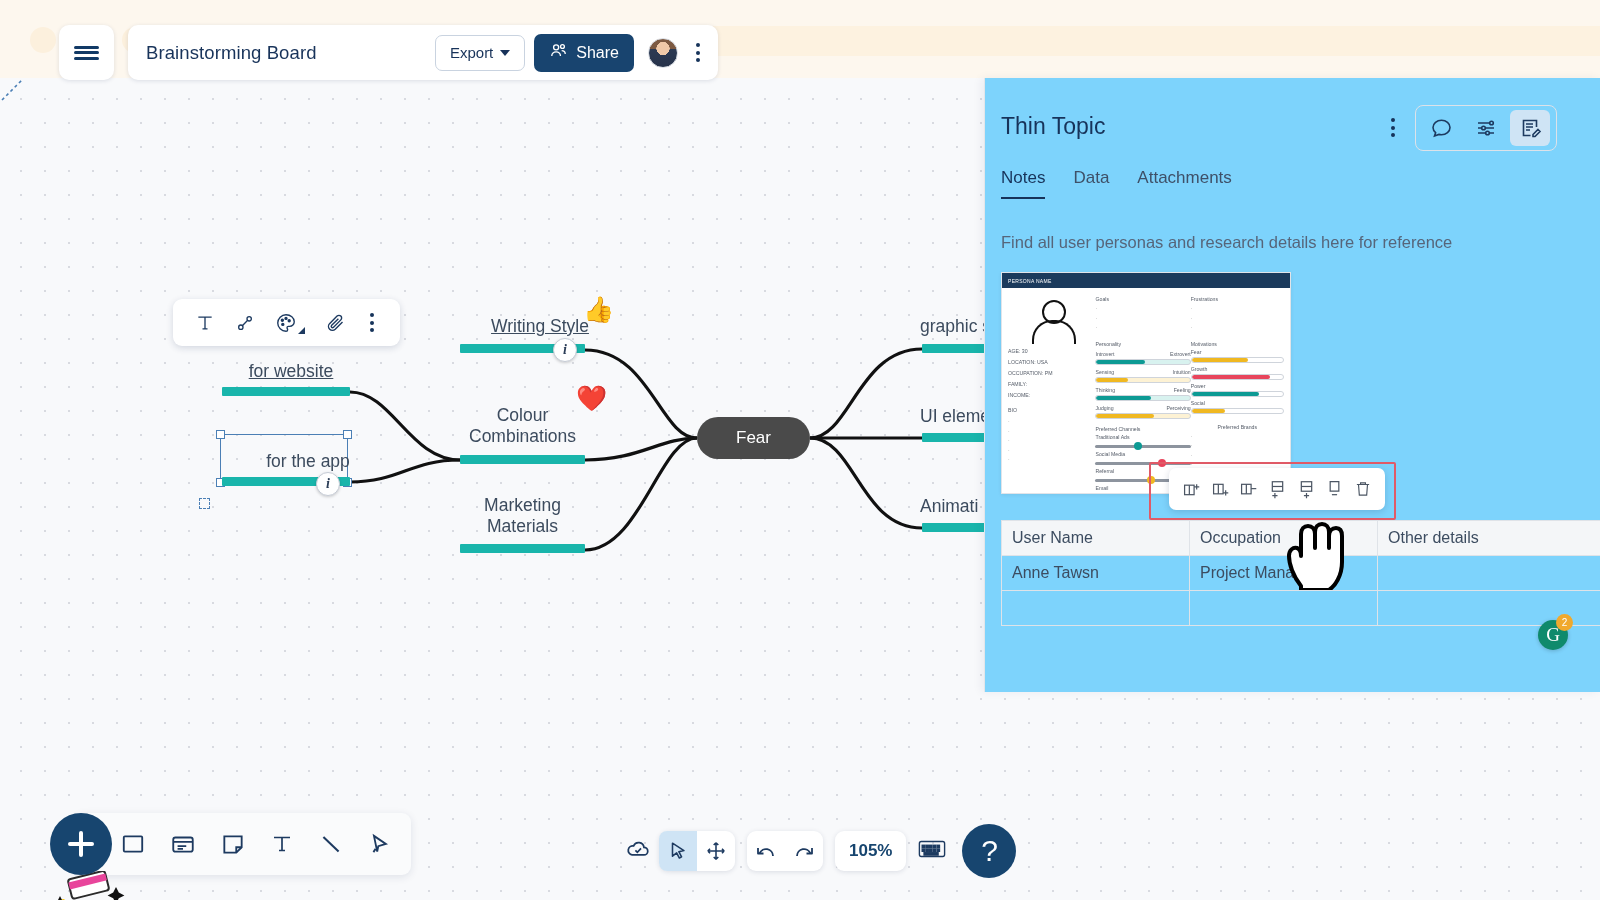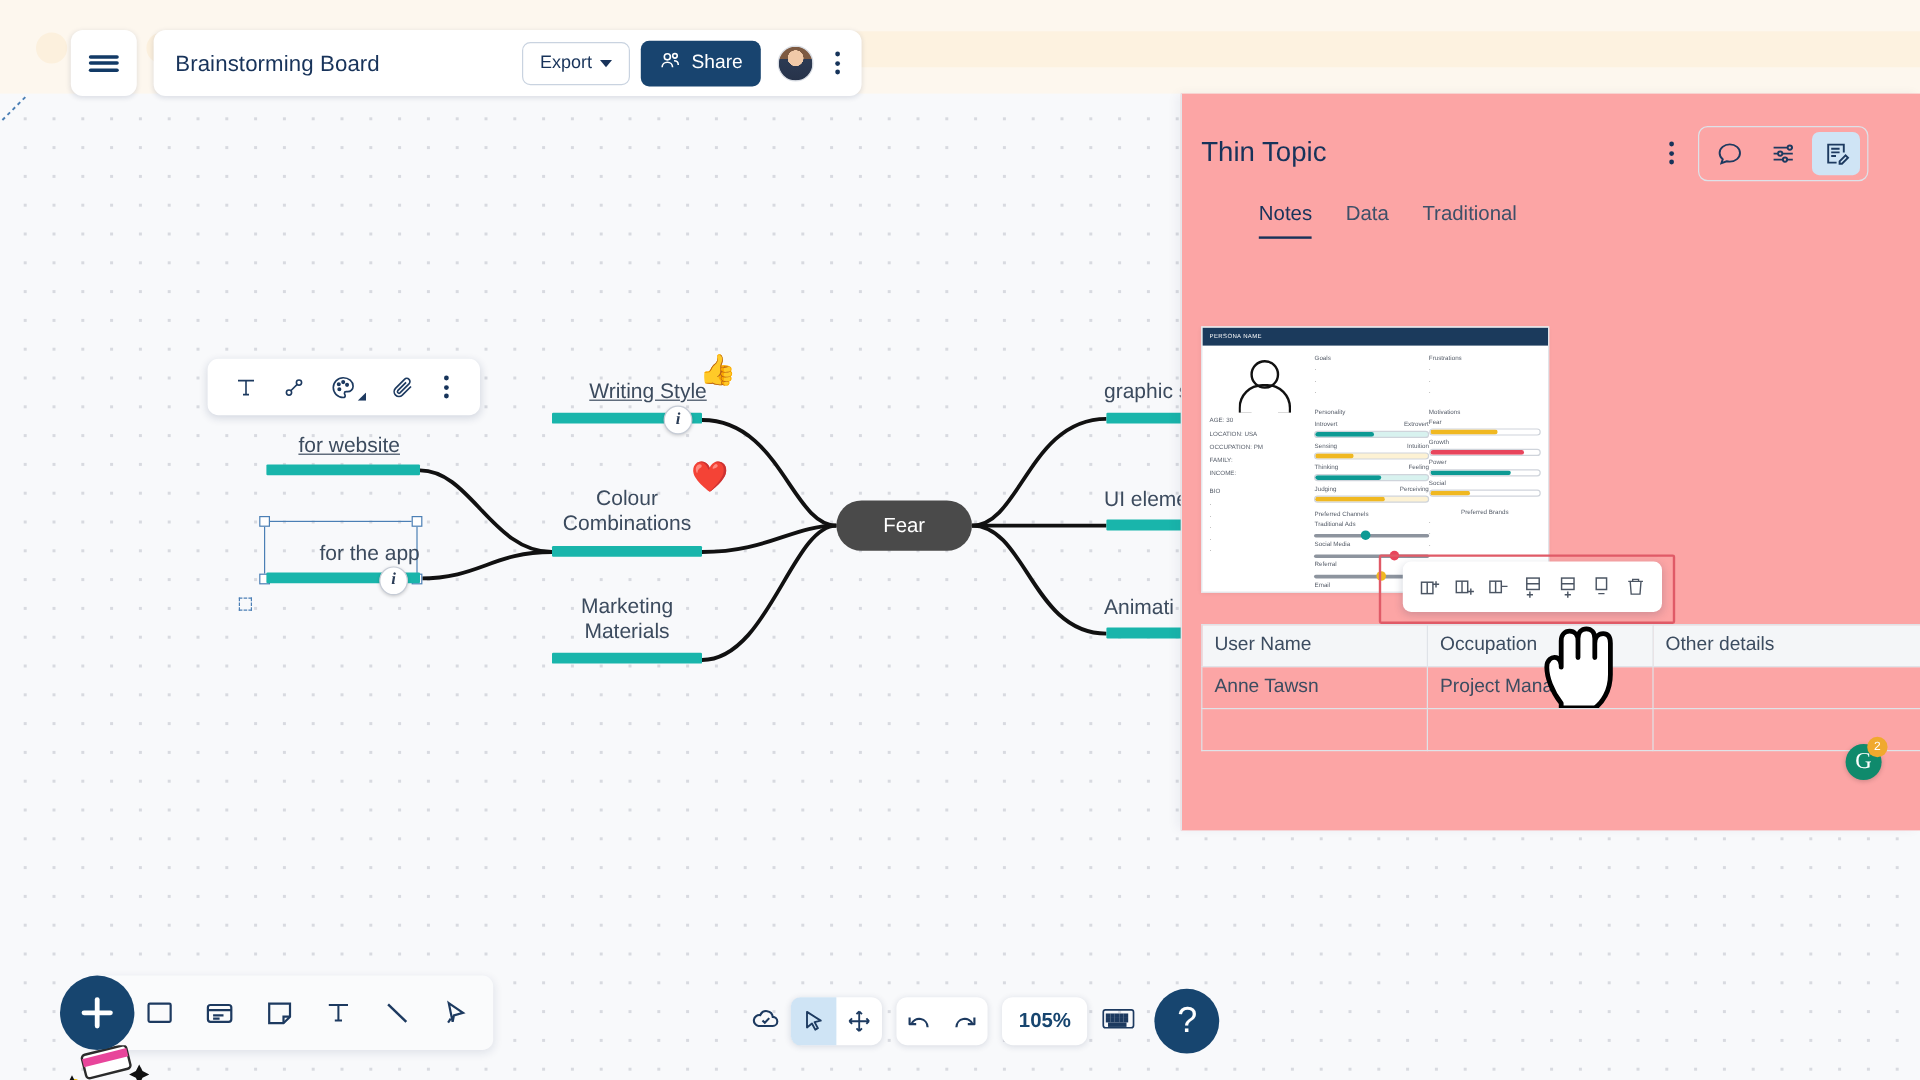--- a/index.html
+++ b/index.html
@@ -145,38 +145,38 @@
   .zoom-pill { padding: 0 14px; font-size: 17px; font-weight: bold; color: #17456f; }
   .help-fab {
     width: 54px; height: 54px; border-radius: 50%; background: #17456f; color: #fff;
     font-size: 30px; display: flex; align-items: center; justify-content: center;
     cursor: pointer;
   }
 
   
   .panel {
     position: absolute; left: 984px; top: 78px; width: 616px; height: 614px;
-    background: #fca5a5; border-left: 1px solid #e3e6ea;
+    background: #7dd3fc; border-left: 1px solid #e3e6ea;
     box-shadow: -3px 0 9px rgba(20,40,80,.06);
   }
   .panel-title { position: absolute; left: 16px; top: 35px; font-size: 23px; color: #17335a; }
   .panel-kebab { position: absolute; left: 406px; top: 40px; display: flex;
     flex-direction: column; gap: 3.5px; cursor: pointer; }
   .panel-kebab i { width: 4px; height: 4px; border-radius: 50%; background: #16335a; }
   .icon-group {
     position: absolute; left: 430px; top: 27px; height: 46px; display: flex;
     align-items: center; border: 1px solid #dde2e9; border-radius: 8px; padding: 0 6px; gap: 4px;
   }
   .icon-group .g-ic { width: 40px; height: 36px; display: flex; align-items: center;
     justify-content: center; border-radius: 6px; cursor: pointer; }
   .icon-group .g-ic.active { background: #cfe4f5; }
 
   .tabs { position: absolute; left: 16px; top: 90px; display: flex; gap: 28px; }
   .tab { font-size: 17px; color: #3e5068; padding-bottom: 9px; cursor: pointer; }
-  .tab.active { color: #17335a; border-bottom: 2.5px solid #17335a; margin-left: 48px; }
+  .tab.active { color: #17335a; border-bottom: 2.5px solid #17335a; }
 
   .notes-text { position: absolute; left: 16px; top: 155px; font-size: 16.5px; color: #56657a; }
 
   
   .persona {
     position: absolute; left: 16px; top: 194px; width: 290px; height: 222px;
     background: #fff; border: 1px solid #e1e4e9; box-shadow: 0 1px 4px rgba(0,0,0,.07);
     overflow: hidden;
   }
   .persona-head { height: 15px; background: #1b3a5c; color: #fff; font-size: 5px;
@@ -486,23 +486,24 @@
             <path d="M18.5 11V4.5h-13v15h7"></path>
             <path d="M8 8h7M8 11h7M8 14h4"></path>
             <path d="M20 13.5l2 2-5 5h-2v-2z"></path>
           </svg>
       </span>
     </div>
 
     <div class="tabs">
       <div class="tab active">Notes</div>
       <div class="tab">Data</div>
-      <div class="tab">Traditional</div>
-    </div>
-
+      <div class="tab">Attachments</div>
+    </div>
+
+    <div class="notes-text">Find all user personas and research details here for reference</div>
 
     <div class="persona">
       <div class="persona-head">PERSONA NAME</div>
       <div class="p-body">
         <div class="p-col p-col1">
           <div class="p-avatar"></div>
           <div class="p-lbl" style="margin-bottom:5px;">AGE: 30</div>
           <div class="p-lbl" style="margin-bottom:5px;">LOCATION: USA</div>
           <div class="p-lbl" style="margin-bottom:5px;">OCCUPATION: PM</div>
           <div class="p-lbl" style="margin-bottom:5px;">FAMILY:</div>

